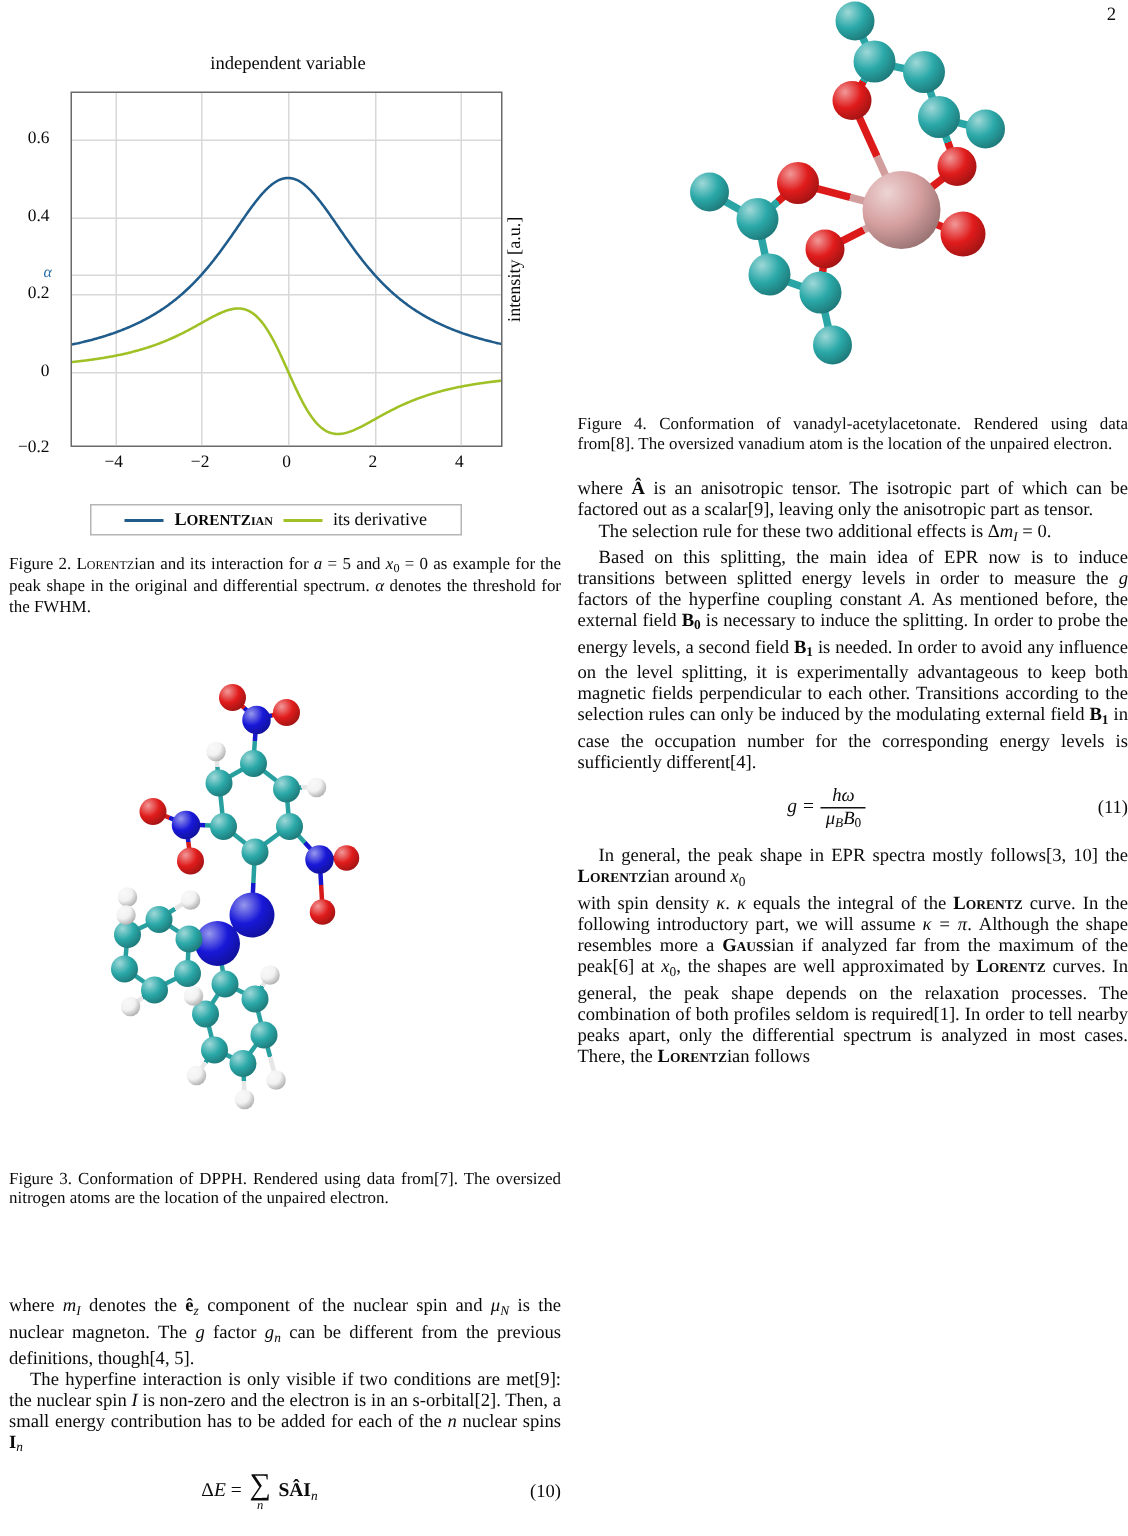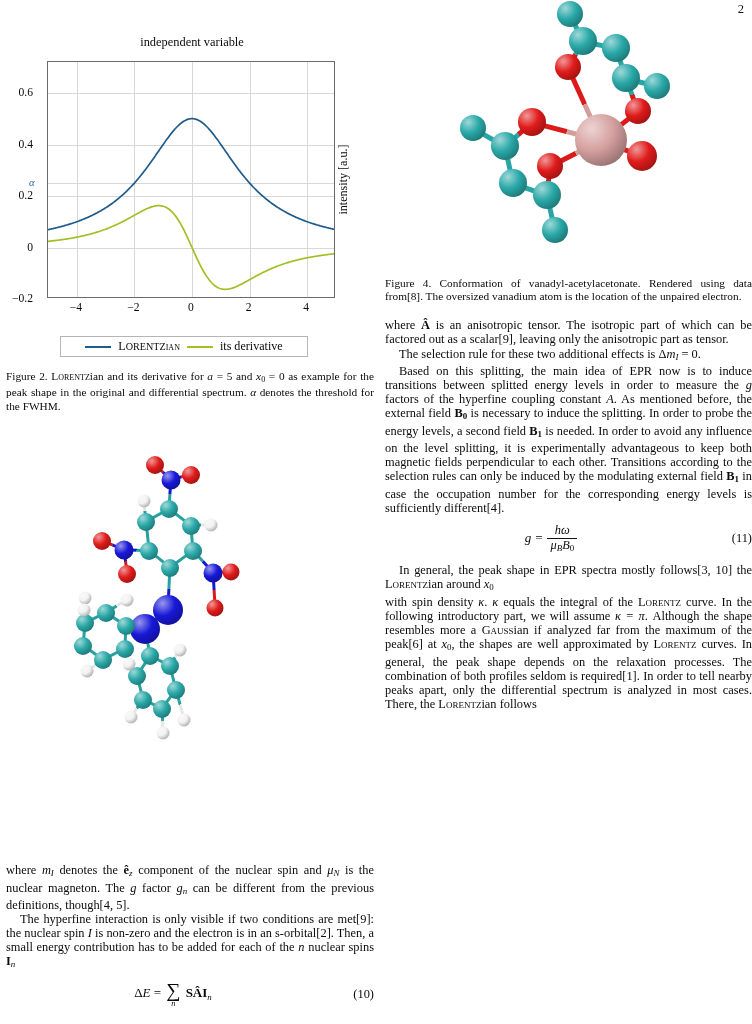--- a/index.html
+++ b/index.html
@@ -46,21 +46,21 @@
     text-indent: 0;
     hyphens: auto;
   }
   p.body.indent { text-indent: 14px; }
   p.caption {
     font-size: 11.3px;
     line-height: 13.2px;
     text-align: justify;
     margin: 0;
   }
-  .sc { font-variant: small-caps; }
+  .sc { font-variant: small-caps; font-weight: bold; }
   i, .it { font-style: italic; }
   .bf { font-weight: bold; }
   sub { font-size: 0.72em; vertical-align: -0.28em; }
 
   
   .eq-row {
     display: flex;
     align-items: center;
     width: 100%;
     margin: 6px 0 6px 0;
@@ -249,21 +249,21 @@
       <div class="legend-box">
         <span class="legend-swatch" id="sw0" style="background: rgb(31, 92, 139);"></span>
         <span class="sc">L<span style="font-size:0.84em">ORENTZ</span>ian</span>
         <span class="legend-swatch" id="sw1" style="background: rgb(159, 193, 37);"></span>
         <span>its derivative</span>
       </div>
 
       <div class="fig2-caption">
         <p class="caption">
           <span>Figure 2.</span>
-          <span style="font-variant:small-caps">Lorentz</span><span>ian and its derivative for </span><i>a</i><span> = 5 and </span><i>x</i><sub>0</sub><span> = 0 as example for the peak shape in the original and differential spectrum. </span><i>α</i><span> denotes the threshold for the FWHM.</span>
+          <span style="font-variant:small-caps">Lorentz</span><span>ian and its interaction for </span><i>a</i><span> = 5 and </span><i>x</i><sub>0</sub><span> = 0 as example for the peak shape in the original and differential spectrum. </span><i>α</i><span> denotes the threshold for the FWHM.</span>
         </p>
       </div>
     </div>
 
     <div style="position:absolute; left:0px; top:400px; width:368px; height:360px;">
       <div class="mol-stage" id="mol-dpph" style="position:absolute;left:0;top:0;width:368px;height:358px;">
           <div class="bond" style="left: 165px; top: 190.4px; width: 29.8329px; height: 3.2px; background: linear-gradient(90deg, rgb(23, 23, 205) 0%, rgb(23, 23, 205) 50%, rgb(23, 23, 205) 50%, rgb(23, 23, 205) 100%); transform: rotate(140.44deg); z-index: 1;"></div>
           <div class="bond" style="left: 165px; top: 190.4px; width: 42.0476px; height: 3.2px; background: linear-gradient(90deg, rgb(23, 23, 205) 0%, rgb(23, 23, 205) 50%, rgb(40, 160, 160) 50%, rgb(40, 160, 160) 100%); transform: rotate(-87.2737deg); z-index: 1;"></div>
           <div class="bond" style="left: 167px; top: 148.4px; width: 28.6007px; height: 3.2px; background: linear-gradient(90deg, rgb(40, 160, 160) 0%, rgb(40, 160, 160) 50%, rgb(40, 160, 160) 50%, rgb(40, 160, 160) 100%); transform: rotate(-36.4692deg); z-index: 1;"></div>
           <div class="bond" style="left: 190px; top: 131.4px; width: 25.0799px; height: 3.2px; background: linear-gradient(90deg, rgb(40, 160, 160) 0%, rgb(40, 160, 160) 50%, rgb(40, 160, 160) 50%, rgb(40, 160, 160) 100%); transform: rotate(-94.5739deg); z-index: 1;"></div>
@@ -341,20 +341,25 @@
           <div class="atom" style="left: 173px; top: 272px; width: 18px; height: 18px; background: radial-gradient(circle at 32% 28%, rgb(159, 216, 216) 0%, rgb(42, 168, 168) 42%, rgb(23, 92, 92) 100%); z-index: 10;"></div>
           <div class="atom" style="left: 167px; top: 248px; width: 18px; height: 18px; background: radial-gradient(circle at 32% 28%, rgb(159, 216, 216) 0%, rgb(42, 168, 168) 42%, rgb(23, 92, 92) 100%); z-index: 10;"></div>
           <div class="atom" style="left: 177px; top: 232px; width: 13px; height: 13px; background: radial-gradient(circle at 32% 28%, rgb(249, 249, 249) 0%, rgb(242, 242, 242) 42%, rgb(133, 133, 133) 100%); z-index: 10;"></div>
           <div class="atom" style="left: 126px; top: 246px; width: 13px; height: 13px; background: radial-gradient(circle at 32% 28%, rgb(249, 249, 249) 0%, rgb(242, 242, 242) 42%, rgb(133, 133, 133) 100%); z-index: 10;"></div>
           <div class="atom" style="left: 128px; top: 299px; width: 13px; height: 13px; background: radial-gradient(circle at 32% 28%, rgb(249, 249, 249) 0%, rgb(242, 242, 242) 42%, rgb(133, 133, 133) 100%); z-index: 10;"></div>
           <div class="atom" style="left: 181px; top: 302px; width: 13px; height: 13px; background: radial-gradient(circle at 32% 28%, rgb(249, 249, 249) 0%, rgb(242, 242, 242) 42%, rgb(133, 133, 133) 100%); z-index: 10;"></div>
           <div class="atom" style="left: 160px; top: 315px; width: 13px; height: 13px; background: radial-gradient(circle at 32% 28%, rgb(249, 249, 249) 0%, rgb(242, 242, 242) 42%, rgb(133, 133, 133) 100%); z-index: 10;"></div>
         </div>
     </div>
 
+    <div style="position:absolute; left:3px; top:762px; width:368px;">
+      <p class="caption">
+        <span>Figure 3.</span><span> Conformation of DPPH. Rendered using data from[7]. The oversized nitrogen atoms are the location of the unpaired electron.</span>
+      </p>
+    </div>
 
     <div style="position:absolute; left:3px; top:845px; width:368px;">
       <p class="body"><span>where </span><i>m</i><sub><i>I</i></sub><span> denotes the </span><span class="bf">ê</span><sub><i>z</i></sub><span> component of the nuclear spin and </span><i>μ</i><sub><i>N</i></sub><span> is the nuclear magneton. The </span><i>g</i><span> factor </span><i>g</i><sub><i>n</i></sub><span> can be different from the previous definitions, though[4, 5].</span></p>
 
       <p class="body indent"><span>The hyperfine interaction is only visible if two conditions are met[9]: the nuclear spin </span><i>I</i><span> is non-zero and the electron is in an s-orbital[2]. Then, a small energy contribution has to be added for each of the </span><i>n</i><span> nuclear spins </span><span class="bf">I</span><sub><i>n</i></sub></p>
 
       <div class="eq-row" style="margin-top:9px">
         <span class="eq-body">
           <span style="font-size:13px">Δ<i>E</i> =</span>
           <span class="sumop">

